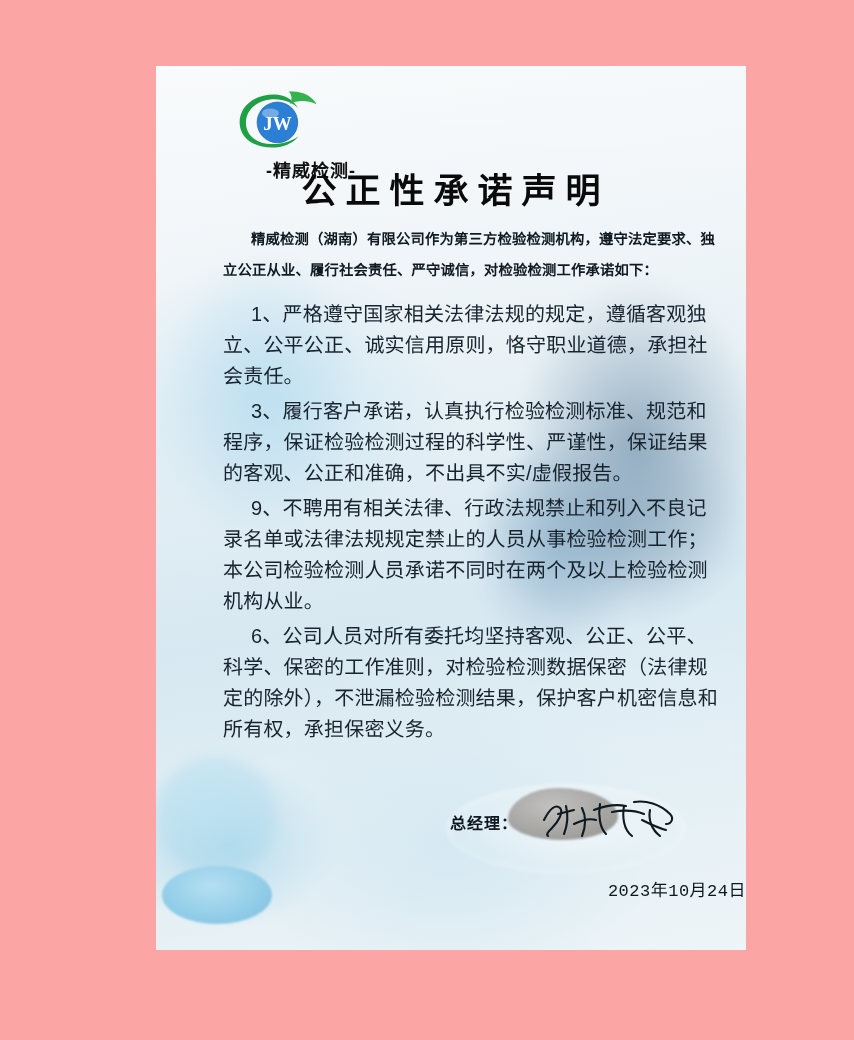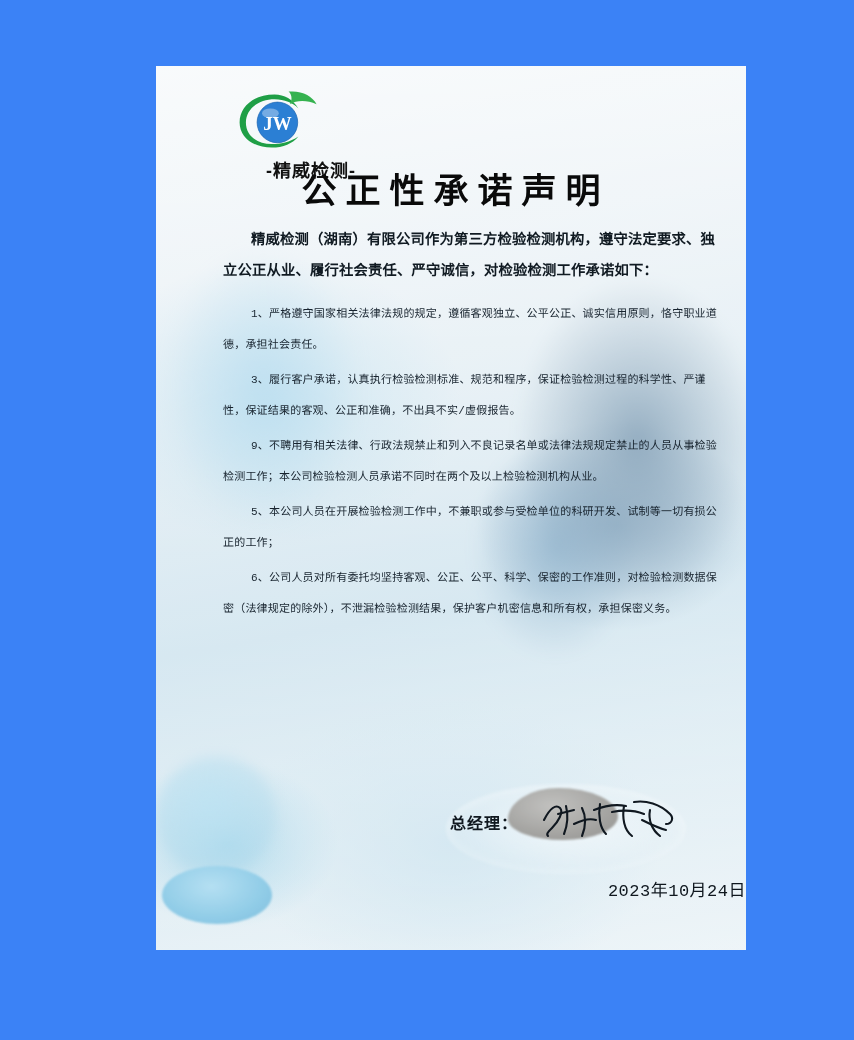--- a/index.html
+++ b/index.html
@@ -9,21 +9,21 @@
     width: 854px;
     height: 1040px;
     overflow: hidden;
     font-family: "Liberation Sans", sans-serif;
   }
 
   #page {
     position: relative;
     width: 854px;
     height: 1040px;
-    background: #3b82f6;
+    background: #fca5a5;
   }
 
   
   #sheet {
     position: absolute;
     left: 156px;
     top: 66px;
     width: 590px;
     height: 884px;
     overflow: hidden;
@@ -187,22 +187,22 @@
     font-weight: bold;
     font-size: 14.3px;
     line-height: 31px;
     text-indent: 28px;
     letter-spacing: 0.2px;
     color: #101a22;
   }
 
   p.item {
     margin: 0 0 4px 0;
-    font-family: Liberation Mono, monospace;
-    font-size: 11px;
+    font-family: Liberation Sans, sans-serif;
+    font-size: 20px;
     line-height: 31px;
     text-indent: 28px;
     letter-spacing: 0.2px;
     color: #17232e;
   }
 
   
   #sign-row {
     position: absolute;
     left: 0;
@@ -279,21 +279,20 @@
         <div id="logo-text">-精威检测-</div>
       </div>
 
       <div id="doc-title">公正性承诺声明</div>
 
       <div id="body-wrap">
         <p class="lead">精威检测（湖南）有限公司作为第三方检验检测机构，遵守法定要求、独立公正从业、履行社会责任、严守诚信，对检验检测工作承诺如下：</p>
         <p class="item">1、严格遵守国家相关法律法规的规定，遵循客观独立、公平公正、诚实信用原则，恪守职业道德，承担社会责任。</p>
         <p class="item">3、履行客户承诺，认真执行检验检测标准、规范和程序，保证检验检测过程的科学性、严谨性，保证结果的客观、公正和准确，不出具不实/虚假报告。</p>
         <p class="item">9、不聘用有相关法律、行政法规禁止和列入不良记录名单或法律法规规定禁止的人员从事检验检测工作；本公司检验检测人员承诺不同时在两个及以上检验检测机构从业。</p>
-        <p class="item">5、本公司人员在开展检验检测工作中，不兼职或参与受检单位的科研开发、试制等一切有损公正的工作；</p>
         <p class="item">6、公司人员对所有委托均坚持客观、公正、公平、科学、保密的工作准则，对检验检测数据保密（法律规定的除外），不泄漏检验检测结果，保护客户机密信息和所有权，承担保密义务。</p>
       </div>
 
       <div id="sign-row">
         <div id="sign-label">总经理：</div>
         <div id="sign-script">
           <svg viewBox="0 0 140 56" width="140" height="56" xmlns="http://www.w3.org/2000/svg">
             <g fill="none" stroke="#101820" stroke-width="2.1" stroke-linecap="round" stroke-linejoin="round">
               <path d="M6 30 C12 18 18 14 22 18 C26 22 20 32 14 38 C10 42 8 44 10 46"></path>
               <path d="M20 24 L36 20"></path>

